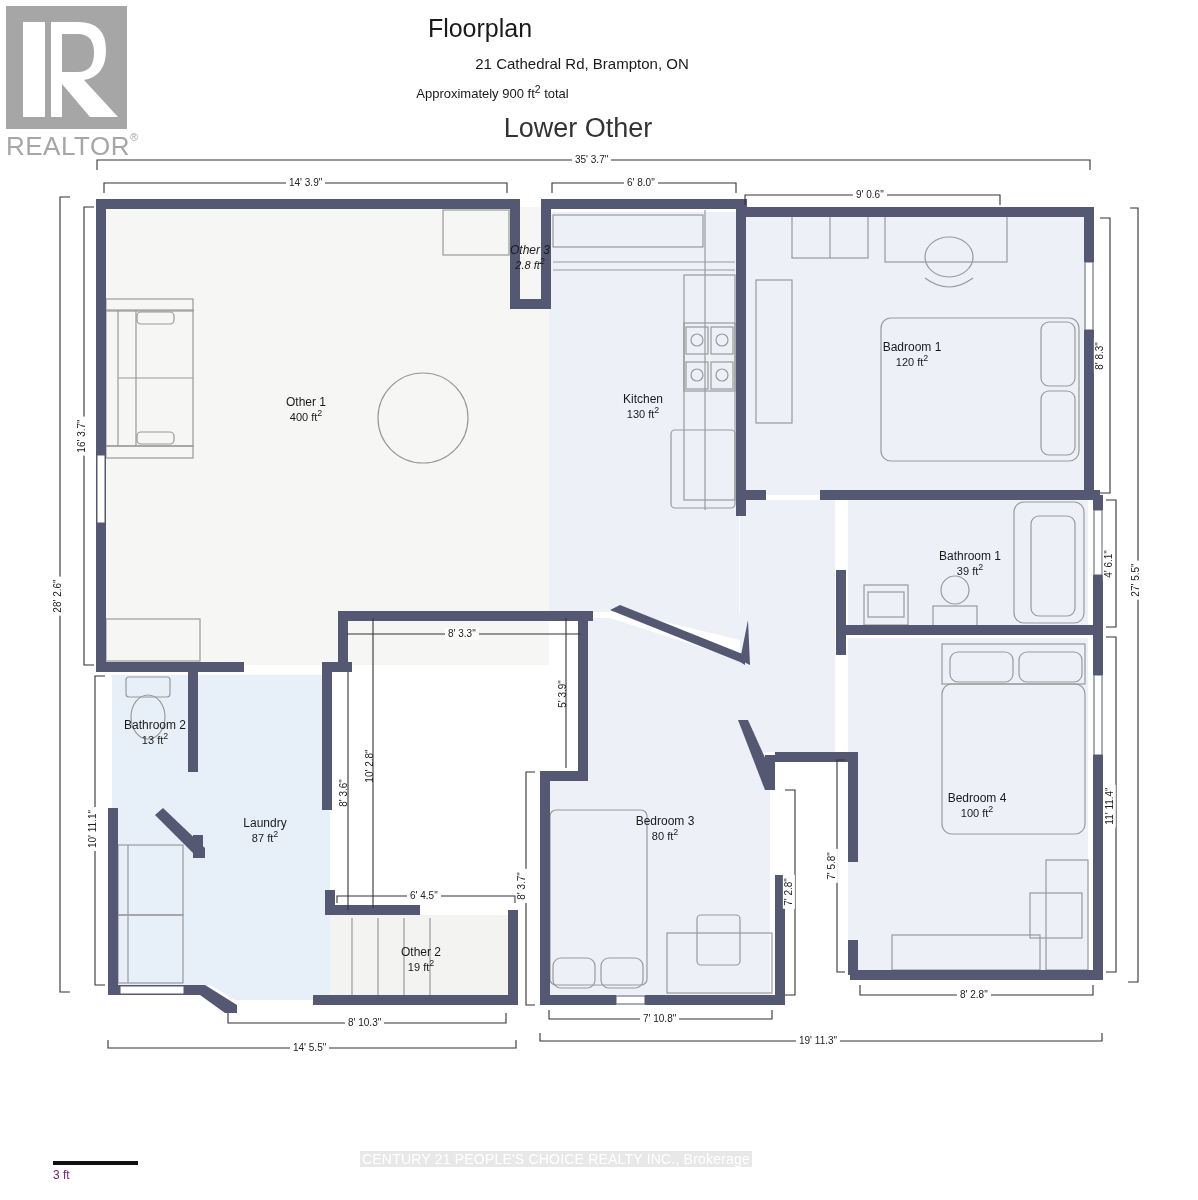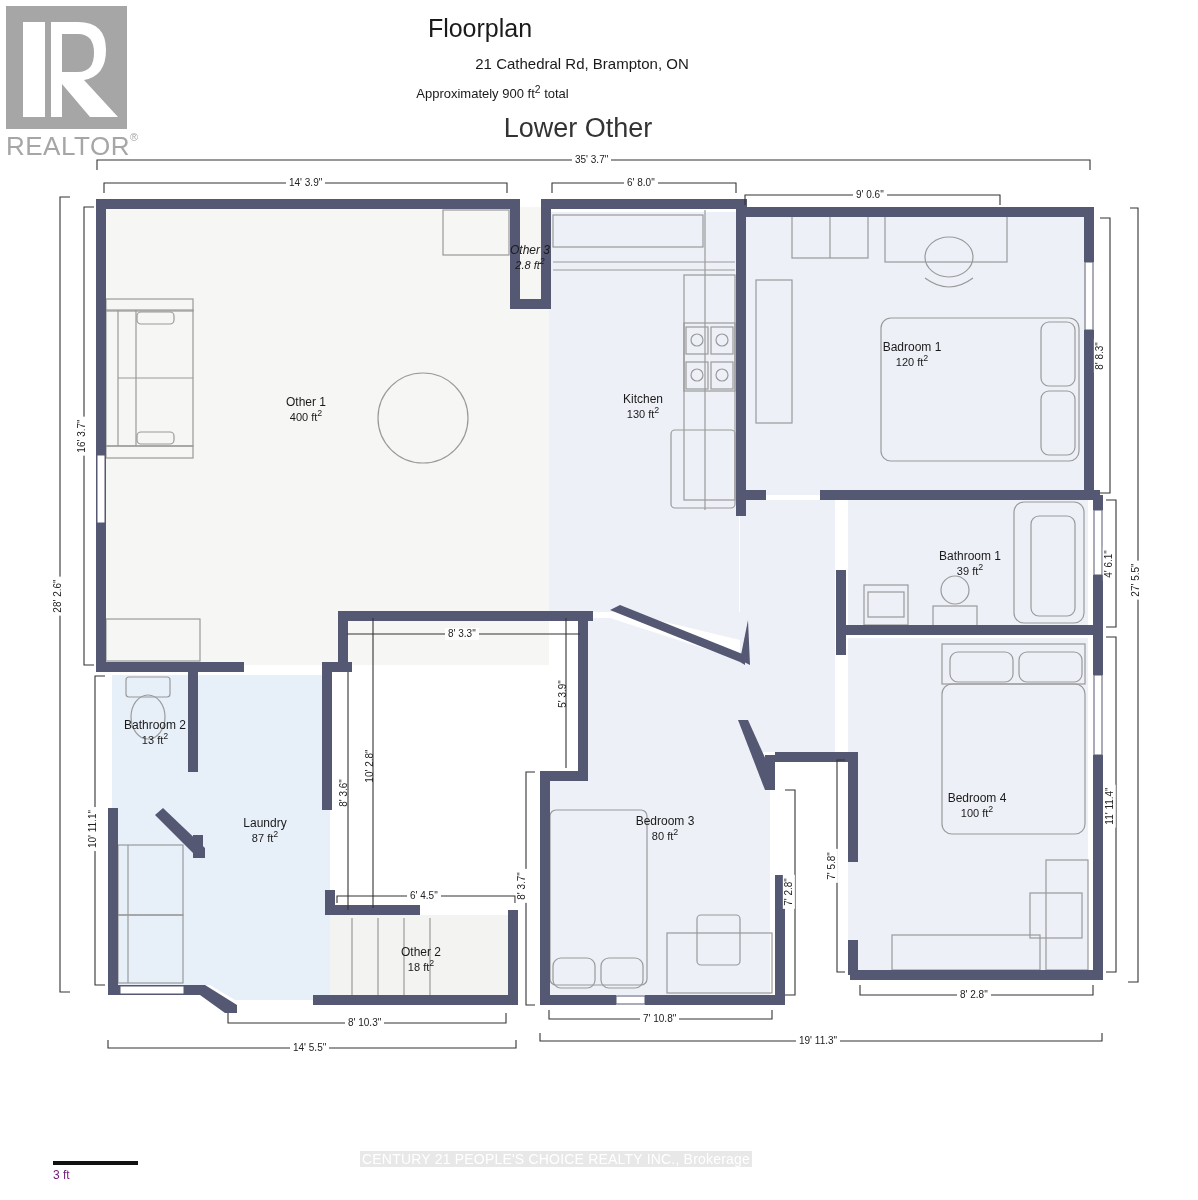--- a/index.html
+++ b/index.html
@@ -275,21 +275,21 @@
 <div class="room-label" style="left:155px; top:718px;">
     <div>Bathroom 2</div>
     <div class="room-area"><span>13 ft</span><sup>2</sup></div>
   </div>
 <div class="room-label" style="left:265px; top:816px;">
     <div>Laundry</div>
     <div class="room-area"><span>87 ft</span><sup>2</sup></div>
   </div>
 <div class="room-label" style="left:421px; top:945px;">
     <div>Other 2</div>
-    <div class="room-area"><span>18 ft</span><sup>2</sup></div>
+    <div class="room-area"><span>19 ft</span><sup>2</sup></div>
   </div>
 
 <div class="dim" style="left:572px; top:154px;">35' 3.7"</div>
 <div class="dim" style="left:286px; top:177px;">14' 3.9"</div>
 <div class="dim" style="left:624px; top:177px;">6' 8.0"</div>
 <div class="dim" style="left:853px; top:189px;">9' 0.6"</div>
 <div class="dim" style="left:445px; top:628px;">8' 3.3"</div>
 <div class="dim" style="left:407px; top:890px;">6' 4.5"</div>
 <div class="dim" style="left:345px; top:1017px;">8' 10.3"</div>
 <div class="dim" style="left:290px; top:1042px;">14' 5.5"</div>

